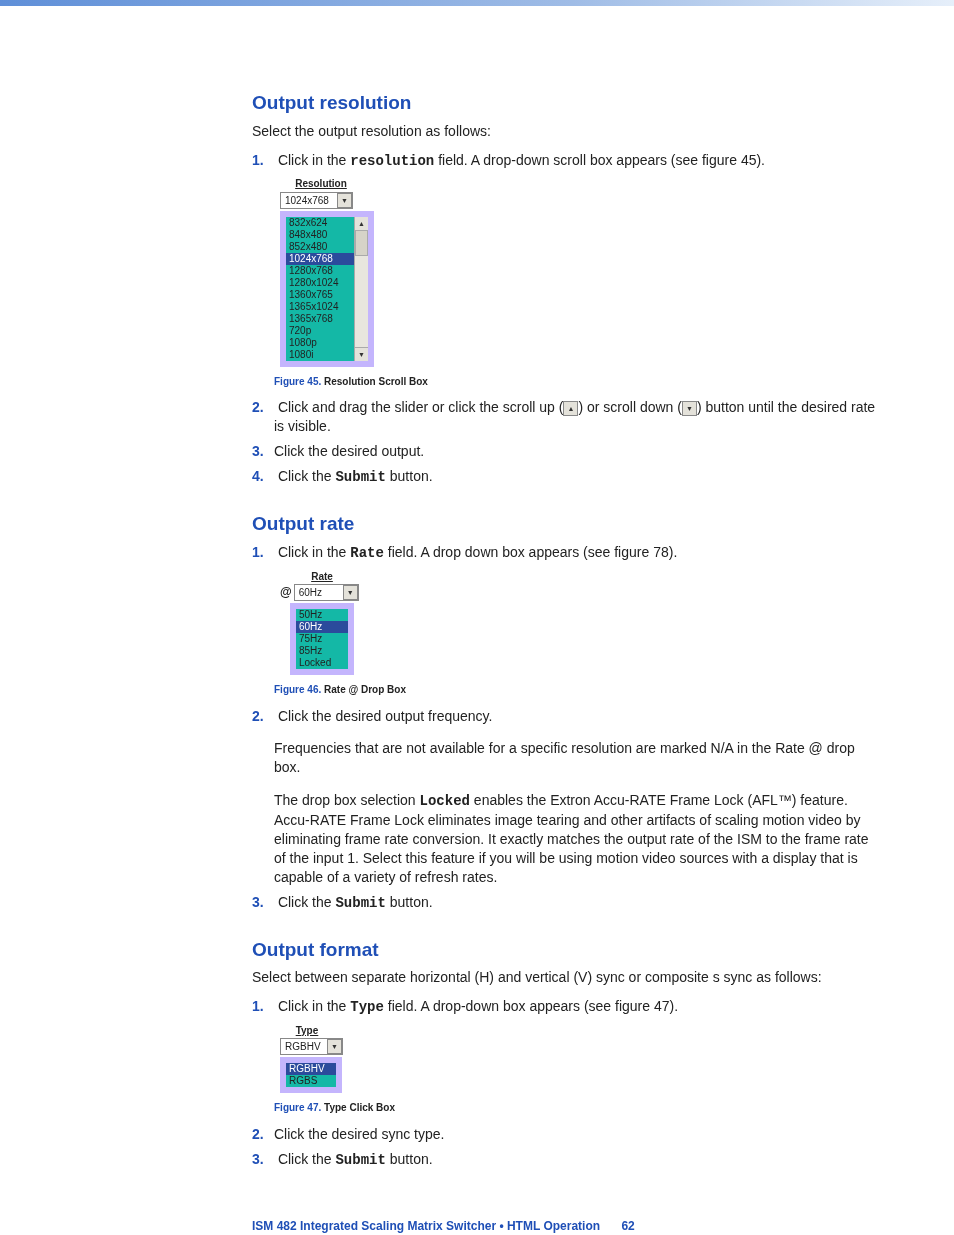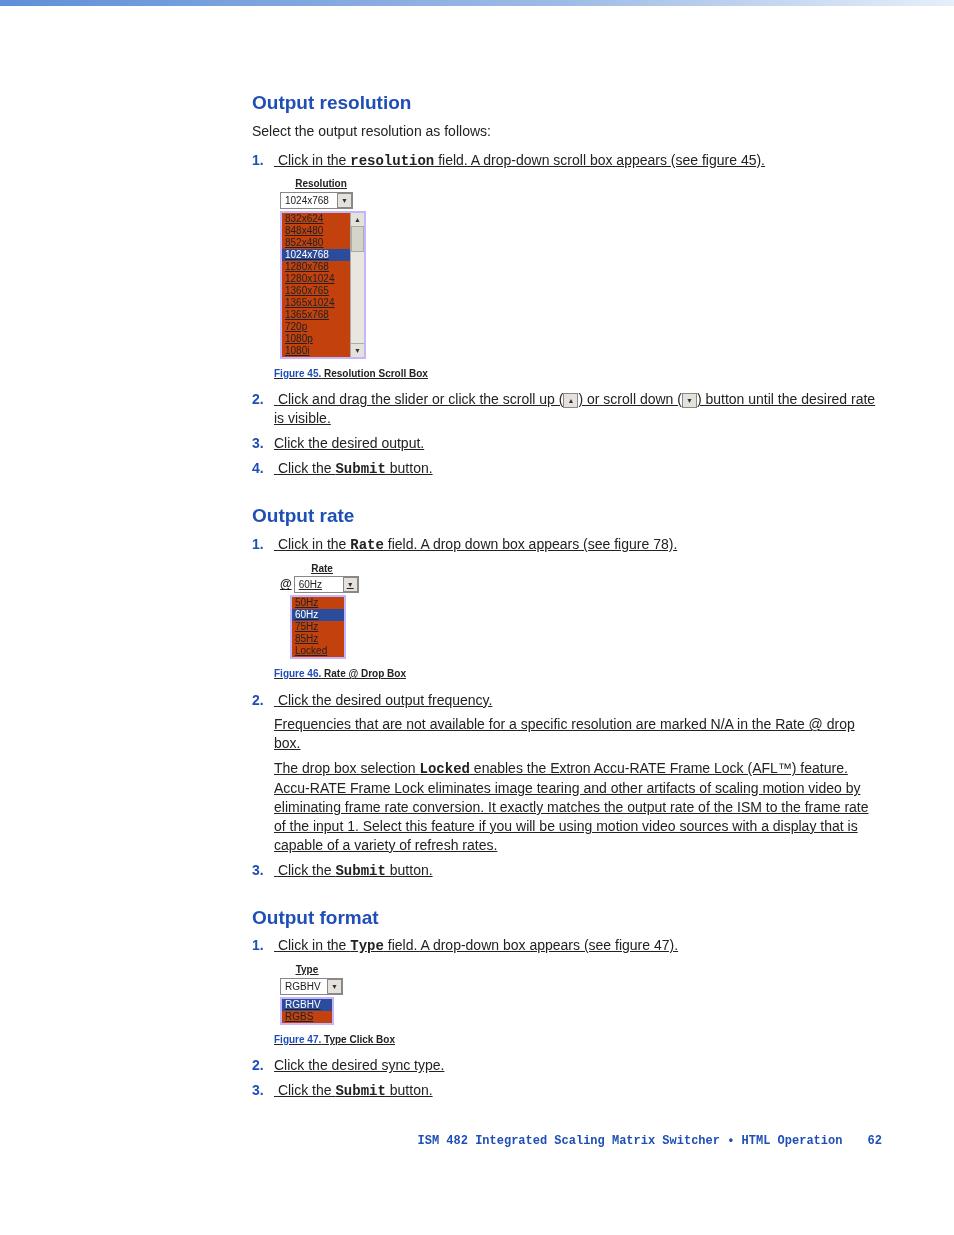--- a/index.html
+++ b/index.html
@@ -29,36 +29,35 @@
     margin: 24px 0 6px 0;
   }
   p.intro {
     margin: 6px 0 10px 0;
   }
   ol.steps {
     margin: 4px 0 8px 0;
     padding-left: 22px;
     counter-reset: step;
     list-style: none;
-    text-decoration: underline;
   }
   ol.steps > li {
     counter-increment: step;
     margin: 6px 0;
   }
   ol.steps > li::before {
     content: counter(step) ".";
     font-weight: bold;
     color: #1f4fb6;
     display: inline-block;
     width: 22px;
     margin-left: -22px;
   }
   .subtext {
-    margin: 6px 0 6px 0;
+    margin: 14px 0 6px 0;
   }
   .code {
     font-family: "Courier New", monospace;
     font-weight: bold;
   }
   .fig-caption {
     font-weight: bold;
     margin: 8px 0 10px 0;
     font-size: 10px;
   }
@@ -95,24 +94,24 @@
     border: 1px solid #888;
     display: inline-flex;
     align-items: center;
     justify-content: center;
     font-size: 7px;
     line-height: 1;
     color: #333;
   }
   .listbox {
     position: relative;
-    border: 2px solid #c4b5fd;
+    border: 6px solid #c4b5fd;
     width: 78px;
     margin-top: 2px;
-    background: #c2410c;
+    background: #14b8a6;
   }
   .listbox .opt {
     padding: 0 3px;
     font-size: 10px;
     line-height: 12px;
     white-space: nowrap;
   }
   .listbox .opt.sel {
     background: #2b4b9c;
     color: #fff;
@@ -150,25 +149,24 @@
   .fig-resolution .listbox { width: 82px; }
   .fig-resolution .listbox .opt { padding-right: 16px; }
   .fig-rate .combo .val { min-width: 40px; }
   .fig-rate .listbox { width: 52px; margin-left: 10px; }
   .fig-type .combo .val { min-width: 38px; }
   .fig-type .listbox { width: 50px; }
 
   .row { display: flex; align-items: center; }
 
   .footer {
-    margin-top: 32px;
-    text-align: right;
+    margin-top: 48px;
+    text-align: left;
     font-size: 12px;
     font-weight: bold;
-    font-family: Liberation Mono, monospace;
   }
   .footer .title { color: #1f4fb6; }
   .footer .pg { color: #1f4fb6; margin-left: 18px; }
 </style>
 </head>
 <body>
 
 <div class="topbar"></div>
 
 <div class="page">
@@ -264,20 +262,21 @@
           <span>The drop box selection </span><span class="code">Locked</span><span> enables the Extron Accu-RATE Frame Lock (AFL™) feature.  Accu-RATE Frame Lock eliminates image tearing and other artifacts of scaling motion video by eliminating frame rate conversion.  It exactly matches the output rate of the ISM to the frame rate of the input 1.  Select this feature if you will be using motion video sources with a display that is capable of a variety of refresh rates.</span>
         </p>
       </li>
 
       <li>
         <span>Click the </span><span class="code">Submit</span><span> button.</span>
       </li>
     </ol>
 
     <h3 class="section">Output format</h3>
+    <p class="intro">Select between separate horizontal (H) and vertical (V) sync or composite s sync as follows:</p>
 
     <ol class="steps">
       <li>
         <span>Click in the </span><span class="code">Type</span><span> field.  A drop-down box appears (see figure 47).</span>
 
         <div class="dropfig fig-type">
           <div style="width:54px;">
             <div class="label">Type</div>
             <div class="combo">
               <span class="val">RGBHV</span>

